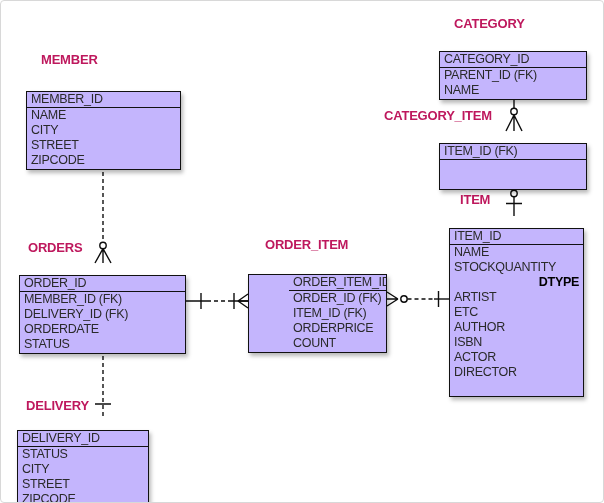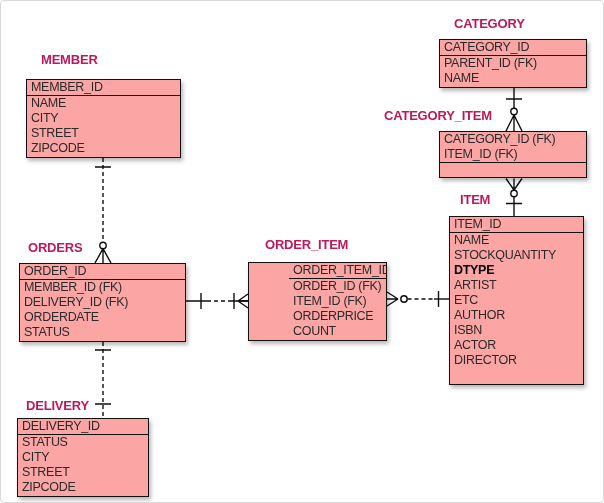--- a/index.html
+++ b/index.html
@@ -7,32 +7,33 @@
   #canvas{
     position:relative;width:604px;height:503px;background:#ffffff;
     border:1px solid #d8d8d8;border-radius:4px;overflow:hidden;
     font-family:"Liberation Sans", sans-serif;
   }
   #rel-svg{position:absolute;left:0;top:0;pointer-events:none;}
   #rel-svg line, #rel-svg path{stroke:#0d0d0d;stroke-width:1.4;fill:none;}
   #rel-svg circle{stroke:#0d0d0d;stroke-width:1.4;fill:#ffffff;}
   #rel-svg .dash{stroke-dasharray:4 3;}
   .entity{
-    position:absolute;background:#fca5a5;border:1.6px solid #111;
+    position:absolute;background:#c4b5fd;border:1.6px solid #111;
     box-shadow:2px 3px 4px rgba(0,0,0,.28);
+    margin-top:12px;
   }
   .row{
     height:15px;line-height:14.5px;padding:0 4px;font-size:12.5px;
     letter-spacing:-0.3px;color:#2a2a2a;white-space:nowrap;overflow:hidden;
   }
   .pkrow{height:16px;line-height:15.5px;}
   .hdr{border-bottom:1.6px solid #111;}
   .pksec{border-bottom:1.6px solid #111;}
   .emptyrow{height:12px;}
-  .bold{font-weight:700;color:#000;}
+  .bold{font-weight:700;color:#000;text-align:right;}
   .etitle{
     position:absolute;font-weight:700;font-size:13px;color:#be185d;
     letter-spacing:-0.2px;white-space:nowrap;
   }
 </style>
 </head>
 <body>
 
 <div id="canvas">
 
@@ -137,19 +138,18 @@
   </div>
 
   <div class="entity" style="left:438px;top:38px;width:148px;height:49px;">
     <div class="row pkrow hdr">CATEGORY_ID</div>
     <div class="row">PARENT_ID (FK)</div>
     <div class="row">NAME</div>
   </div>
 
   <div class="entity" style="left:438px;top:130px;width:148px;height:47px;">
     <div class="pksec">
-      <div class="row">CATEGORY_ID (FK)</div>
       <div class="row">ITEM_ID (FK)</div>
     </div>
     <div class="emptyrow"></div>
   </div>
 
 </div>
 
 </body></html>

